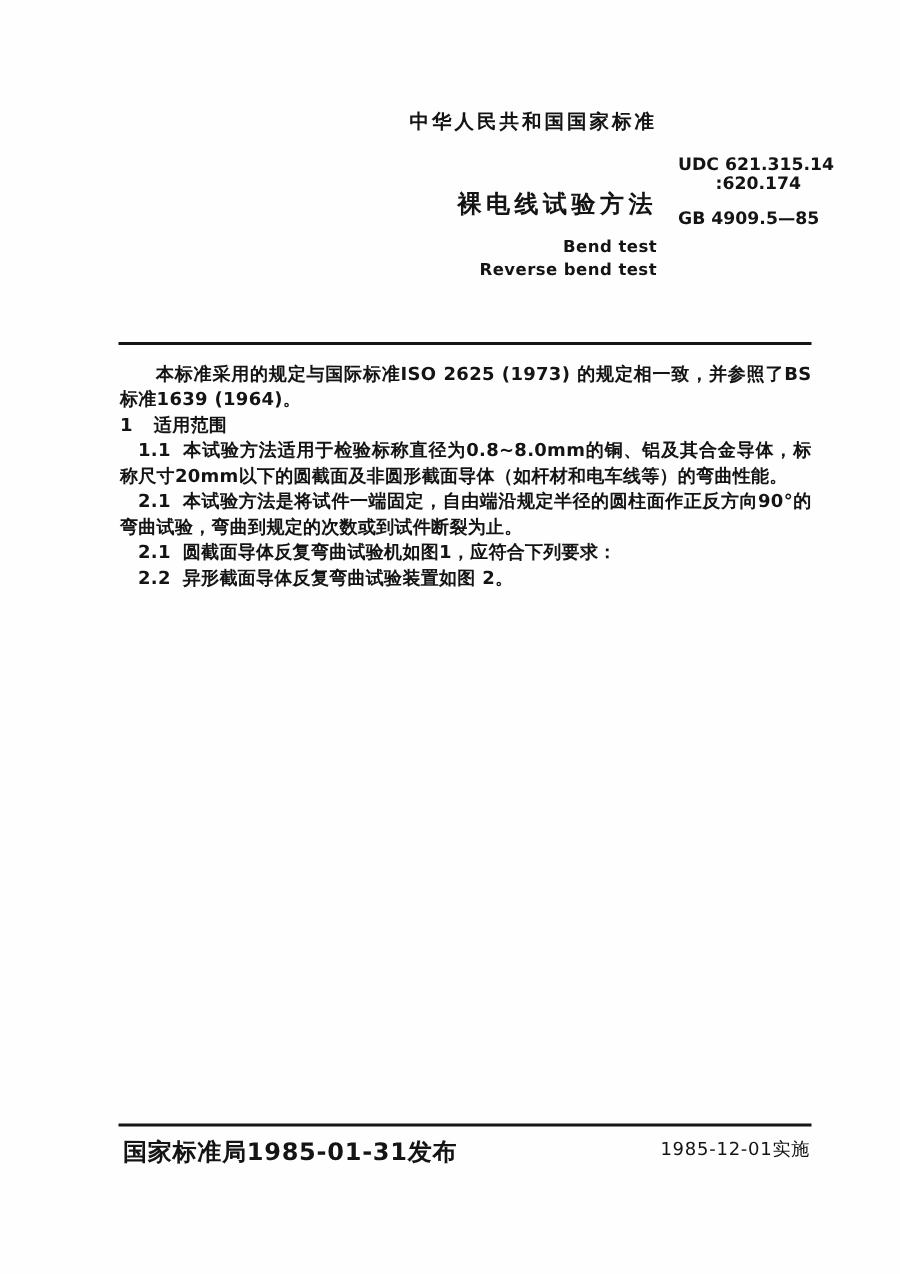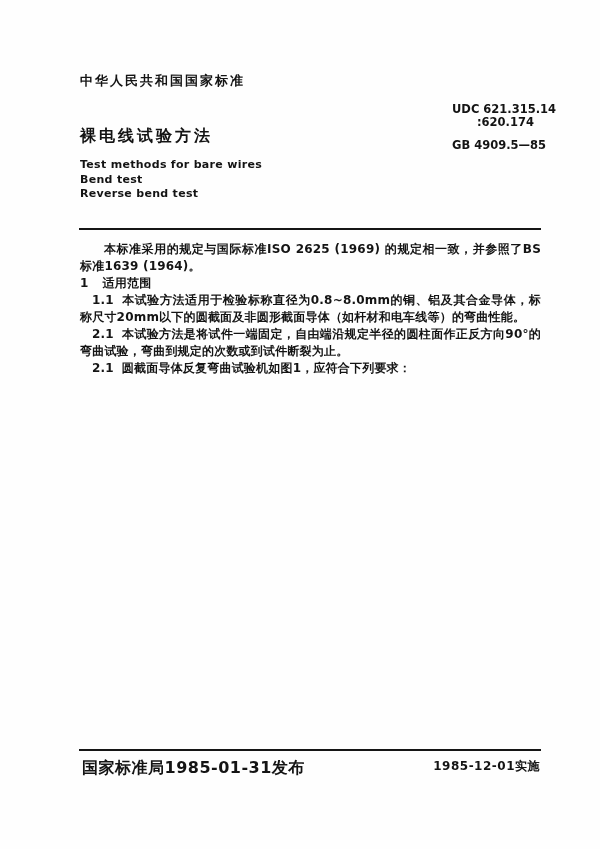--- a/index.html
+++ b/index.html
@@ -14,21 +14,21 @@
     height: 849px;
     background: #fefefe;
     overflow: hidden;
   }
   
   .title-col {
     position: absolute;
     left: 80px;
     top: 0;
     width: 358px;
-    text-align: left;
+    text-align: right;
   }
   .natl-std {
     margin-top: 72px;
     font-size: 13px;
     font-weight: bold;
     letter-spacing: 2px;
   }
   .doc-title-1 {
     margin-top: 36px;
     font-size: 16px;
@@ -121,67 +121,69 @@
     top: 758px;
     font-size: 16px;
     font-weight: bold;
     letter-spacing: 0.5px;
   }
   .footer-effective {
     position: absolute;
     right: 60px;
     top: 758px;
     font-size: 12px;
-    font-weight: bold;
+    font-weight: normal;
     letter-spacing: 0.5px;
   }
 </style>
 </head>
 <body>
 
 <div class="page">
 
   <div class="title-col">
     <div class="natl-std">中华人民共和国国家标准</div>
     <div class="doc-title-1">裸电线试验方法</div>
     <div class="en-title">
-      <div>Test methods for bare wires</div>
       <div>Bend test</div>
       <div>Reverse bend test</div>
     </div>
   </div>
 
   <div class="udc-block">
     <div>UDC 621.315.14</div>
     <div class="udc-line2">:620.174</div>
   </div>
   <div class="gb-code">GB 4909.5—85</div>
 
   <div class="rule-top"></div>
 
   <div class="doc-body">
-    <p class="p-intro">本标准采用的规定与国际标准ISO 2625 (1969) 的规定相一致，并参照了BS 标准1639 (1964)。</p>
+    <p class="p-intro">本标准采用的规定与国际标准ISO 2625 (1973) 的规定相一致，并参照了BS 标准1639 (1964)。</p>
 
     <p class="sec-heading">
       <span class="num">1</span><span>适用范围</span>
     </p>
 
     <p class="p-clause">
       <span class="num">1.1</span><span>本试验方法适用于检验标称直径为0.8~8.0mm的铜、铝及其合金导体，标称尺寸20mm以下的圆截面及非圆形截面导体（如杆材和电车线等）的弯曲性能。</span>
     </p>
 
     <p class="p-clause-tight">
       <span class="num">2.1</span><span>本试验方法是将试件一端固定，自由端沿规定半径的圆柱面作正反方向90°的弯曲试验，弯曲到规定的次数或到试件断裂为止。</span>
     </p>
 
 
     <p class="p-clause">
       <span class="num">2.1</span><span>圆截面导体反复弯曲试验机如图1，应符合下列要求：</span>
     </p>
 
 
+    <p class="p-clause-tight">
+      <span class="num">2.2</span><span>异形截面导体反复弯曲试验装置如图 2。</span>
+    </p>
   </div>
 
   <div class="rule-bottom"></div>
   <div class="footer-issued">国家标准局1985-01-31发布</div>
   <div class="footer-effective">1985-12-01实施</div>
 
 </div>
 
 </body></html>

